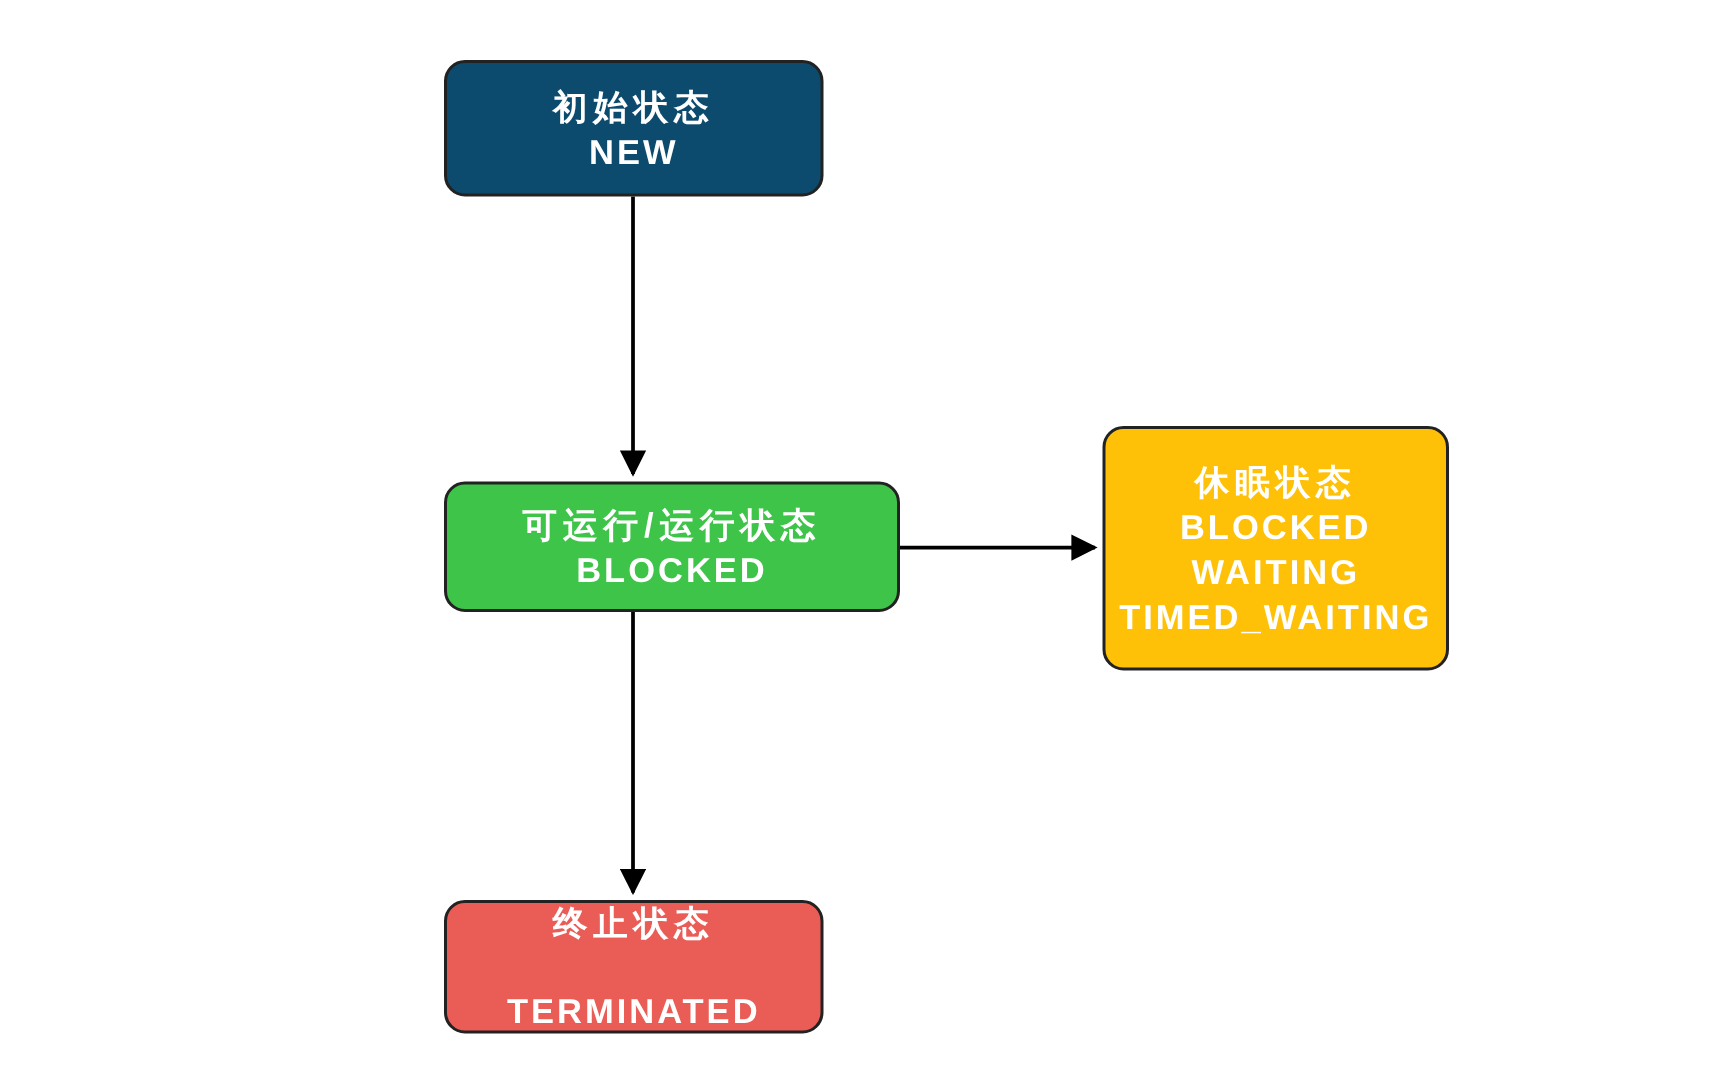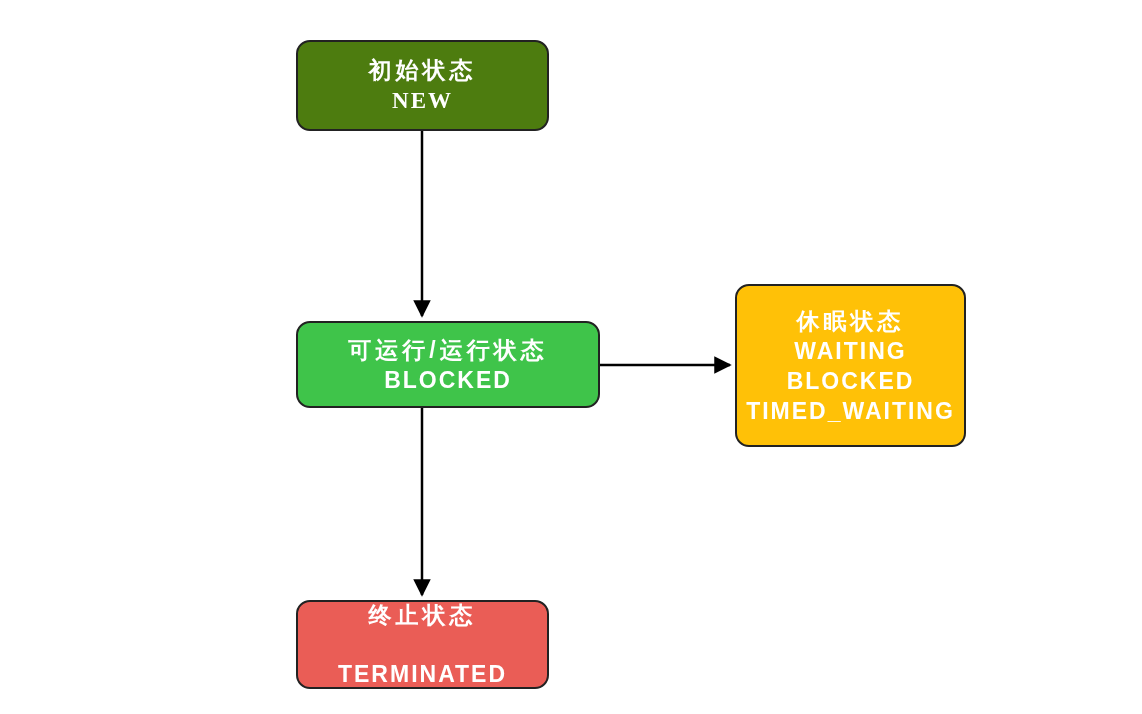--- a/index.html
+++ b/index.html
@@ -58,34 +58,34 @@
     <defs>
       <marker id="arrowhead" viewBox="0 0 10 10" refX="9" refY="5" markerWidth="7" markerHeight="7" orient="auto-start-reverse">
         <path d="M0,0 L10,5 L0,10 z" fill="#000000" style="fill: rgb(0, 0, 0);"></path>
       </marker>
     </defs>
     <line x1="422" y1="131" x2="422" y2="316" stroke="#000000" stroke-width="2.5" marker-end="url(#arrowhead)" style="stroke: rgb(0, 0, 0);"></line>
     <line x1="422" y1="408" x2="422" y2="595" stroke="#000000" stroke-width="2.5" marker-end="url(#arrowhead)" style="stroke: rgb(0, 0, 0);"></line>
     <line x1="554" y1="365" x2="730" y2="365" stroke="#000000" stroke-width="2.5" marker-start="url(#arrowhead)" marker-end="url(#arrowhead)" style="stroke: rgb(0, 0, 0);"></line>
   </svg>
 
-  <div class="node" id="node-new" style="background: #4d7c0f; font-family: Liberation Serif, serif;">
+  <div class="node" id="node-new" style="background: #0c4a6e;">
     <div class="line zh">初始状态</div>
     <div class="line">NEW</div>
   </div>
 
   <div class="node" id="node-runnable" style="background: rgb(63, 196, 74);">
     <div class="line zh">可运行/运行状态</div>
     <div class="line">BLOCKED</div>
   </div>
 
   <div class="node" id="node-sleep" style="background: rgb(255, 193, 7);">
     <div class="line zh">休眠状态</div>
+    <div class="line">BLOCKED</div>
     <div class="line">WAITING</div>
-    <div class="line">BLOCKED</div>
     <div class="line">TIMED_WAITING</div>
   </div>
 
   <div class="node" id="node-terminated" style="background: rgb(234, 93, 86); gap: 29px;">
     <div class="line zh">终止状态</div>
     <div class="line">TERMINATED</div>
   </div>
 
 </div>
 

